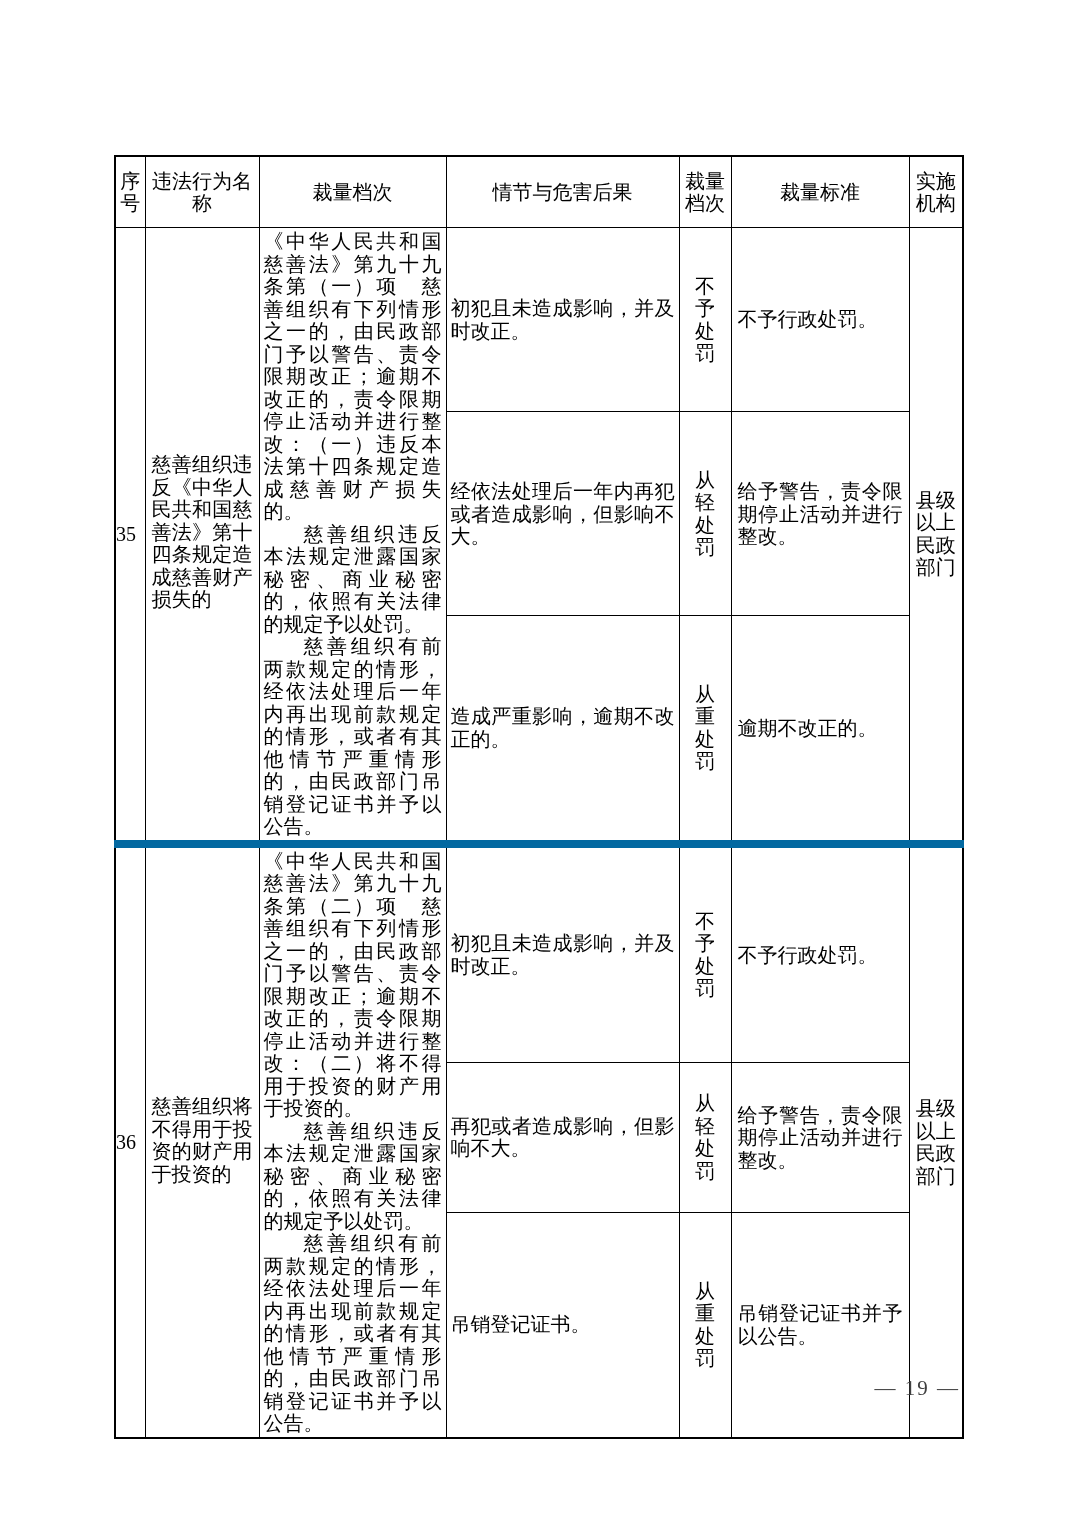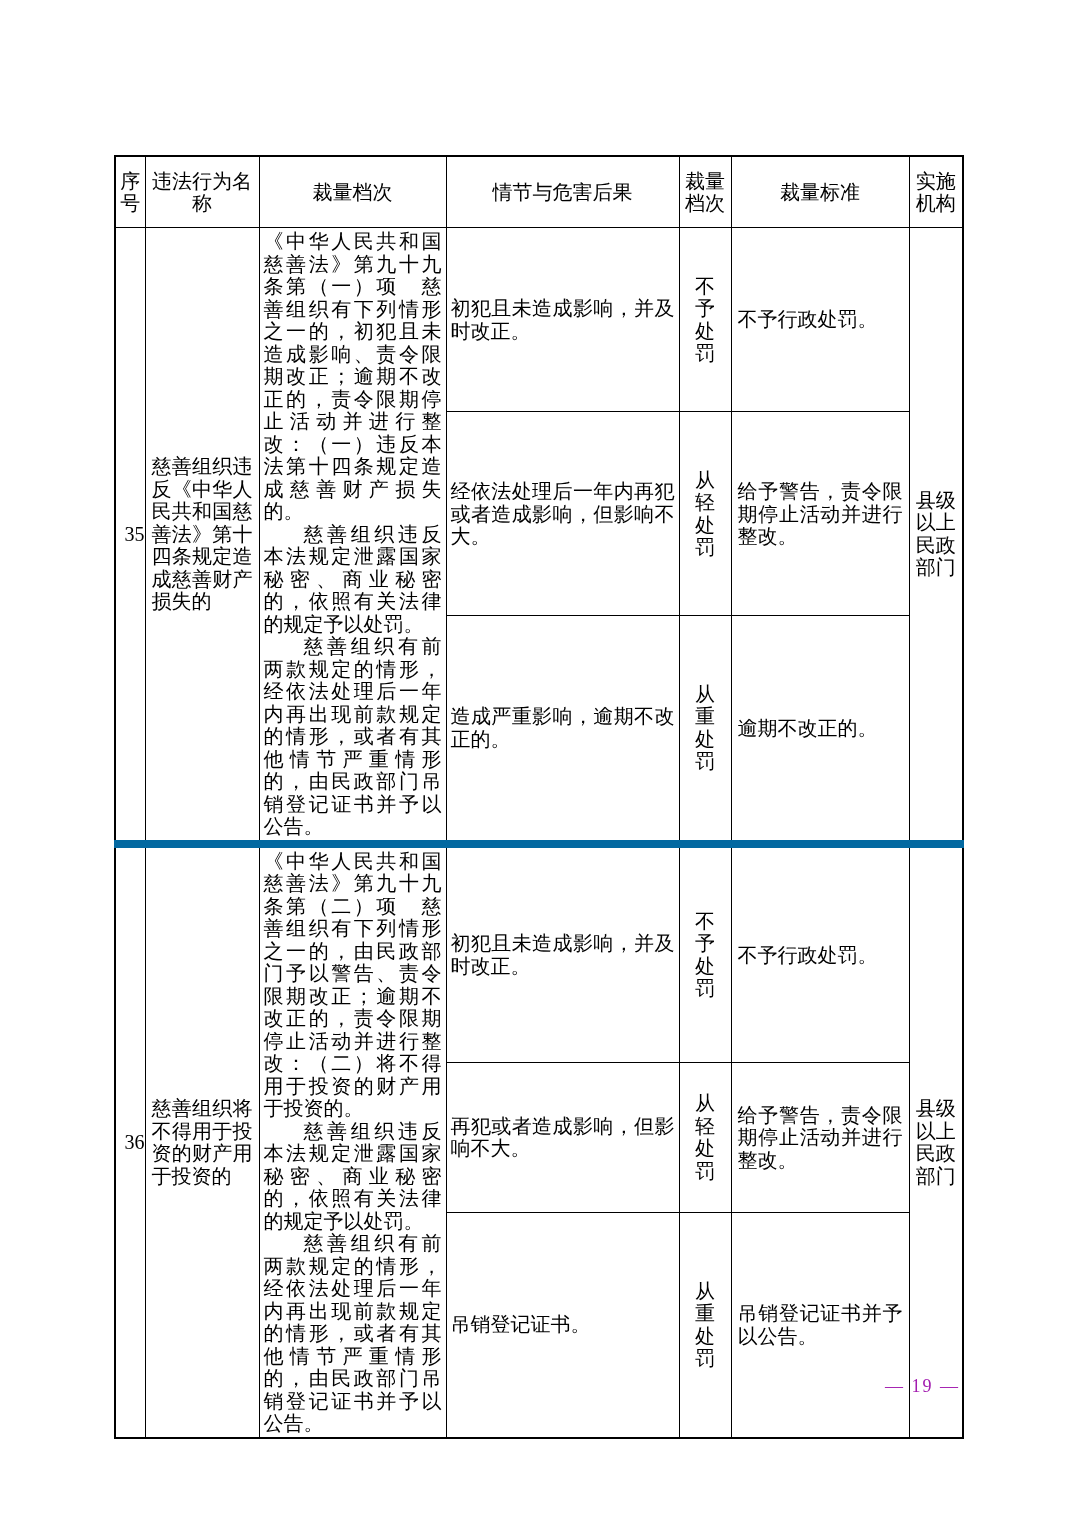--- a/index.html
+++ b/index.html
@@ -33,30 +33,31 @@
     color: #000000;
     overflow: hidden;
   }
   .penalty-table thead th {
     height: 66px;
     text-align: center;
     vertical-align: middle;
     padding: 2px 1px;
   }
   td.seq-cell {
-    text-align: right;
+    text-align: left;
     vertical-align: middle;
     padding: 0;
     margin-left: 35px;
   }
   td.violation-cell {
     vertical-align: middle;
     padding: 2px 6px;
     text-align: justify;
     text-justify: inter-character;
+    font-family: Liberation Mono, monospace;
   }
   td.basis-cell {
     vertical-align: middle;
     padding: 2px 4px;
     text-align: justify;
     text-justify: inter-character;
   }
   td.basis-cell p {
     margin: 0;
   }
@@ -89,23 +90,23 @@
   }
   tr.group-start td {
     border-top: 8px solid #0369a1;
   }
   .page-number {
     position: absolute;
     left: 700px;
     top: 1376px;
     width: 260px;
     text-align: right;
-    font-size: 18px;
+    font-size: 21px;
     letter-spacing: 2px;
-    color: #a21caf;
+    color: #404040;
   }
 </style>
 </head>
 <body>
 
 <div class="page">
 
   <table class="penalty-table">
     <colgroup>
       <col style="width:30px">
@@ -126,21 +127,21 @@
         <th>裁量标准</th>
         <th>实施机构</th>
       </tr>
     </thead>
     <tbody>
 
       <tr style="height:170px">
         <td class="seq-cell" rowspan="3">35</td>
         <td class="violation-cell" rowspan="3">慈善组织违反《中华人民共和国慈善法》第十四条规定造成慈善财产损失的</td>
         <td class="basis-cell" rowspan="3">
-          <p>《中华人民共和国慈善法》第九十九条第（一）项　慈善组织有下列情形之一的，初犯且未造成影响、责令限期改正；逾期不改正的，责令限期停止活动并进行整改：（一）违反本法第十四条规定造成慈善财产损失的。</p>
+          <p>《中华人民共和国慈善法》第九十九条第（一）项　慈善组织有下列情形之一的，由民政部门予以警告、责令限期改正；逾期不改正的，责令限期停止活动并进行整改：（一）违反本法第十四条规定造成慈善财产损失的。</p>
           <p class="indent">慈善组织违反本法规定泄露国家秘密、商业秘密的，依照有关法律的规定予以处罚。</p>
           <p class="indent">慈善组织有前两款规定的情形，经依法处理后一年内再出现前款规定的情形，或者有其他情节严重情形的，由民政部门吊销登记证书并予以公告。</p>
         </td>
         <td class="circ-cell">初犯且未造成影响，并及时改正。</td>
         <td class="level-cell">不予处罚</td>
         <td class="standard-cell">不予行政处罚。</td>
         <td class="agency-cell" rowspan="3">县级以上民政部门</td>
       </tr>
       <tr style="height:188px">
         <td class="circ-cell">经依法处理后一年内再犯或者造成影响，但影响不大。</td>

